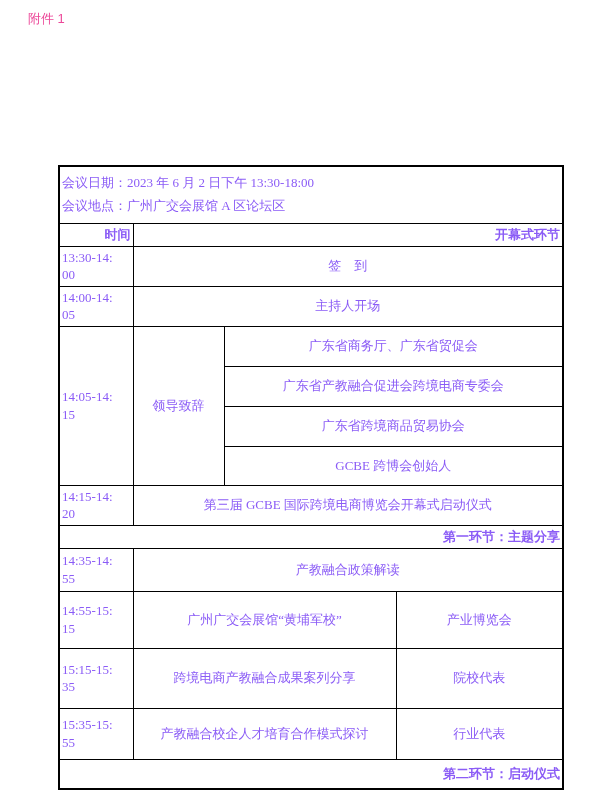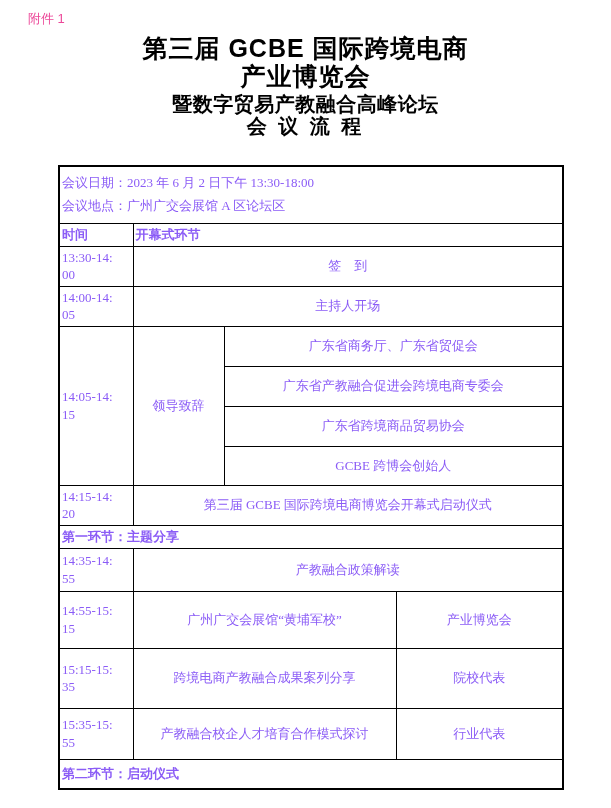--- a/index.html
+++ b/index.html
@@ -87,38 +87,32 @@
   }
   td.left {
     text-align: center;
     padding-left: 9px;
     padding-right: 6px;
   }
   td.hdr {
     font-family: Liberation Mono, monospace;
     font-weight: bold;
     font-size: 13.5px;
-    text-align: left;
+    text-align: right;
     border-top-width: 2px;
     border-bottom-width: 2px;
   }
 </style>
 </head>
 <body>
 
 <div class="page">
 
   <div class="attachment">附件 1</div>
 
-  <div class="title-block">
-    <div class="title-main">第三届 GCBE 国际跨境电商</div>
-    <div class="title-main">产业博览会</div>
-    <div class="title-sub">暨数字贸易产教融合高峰论坛</div>
-    <div class="title-heading">会 议 流 程</div>
-  </div>
 
   <table class="schedule">
     <colgroup>
       <col style="width:74px">
       <col style="width:91px">
       <col style="width:172px">
       <col style="width:167px">
     </colgroup>
 
     <tbody>

